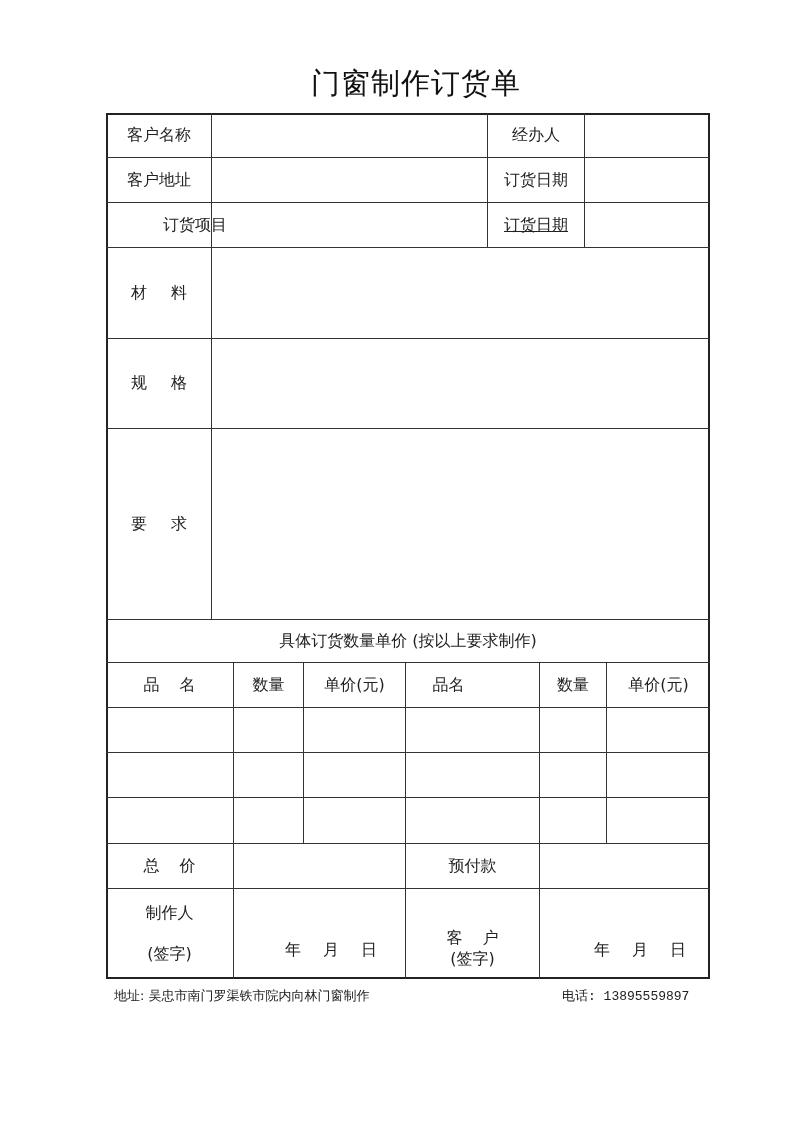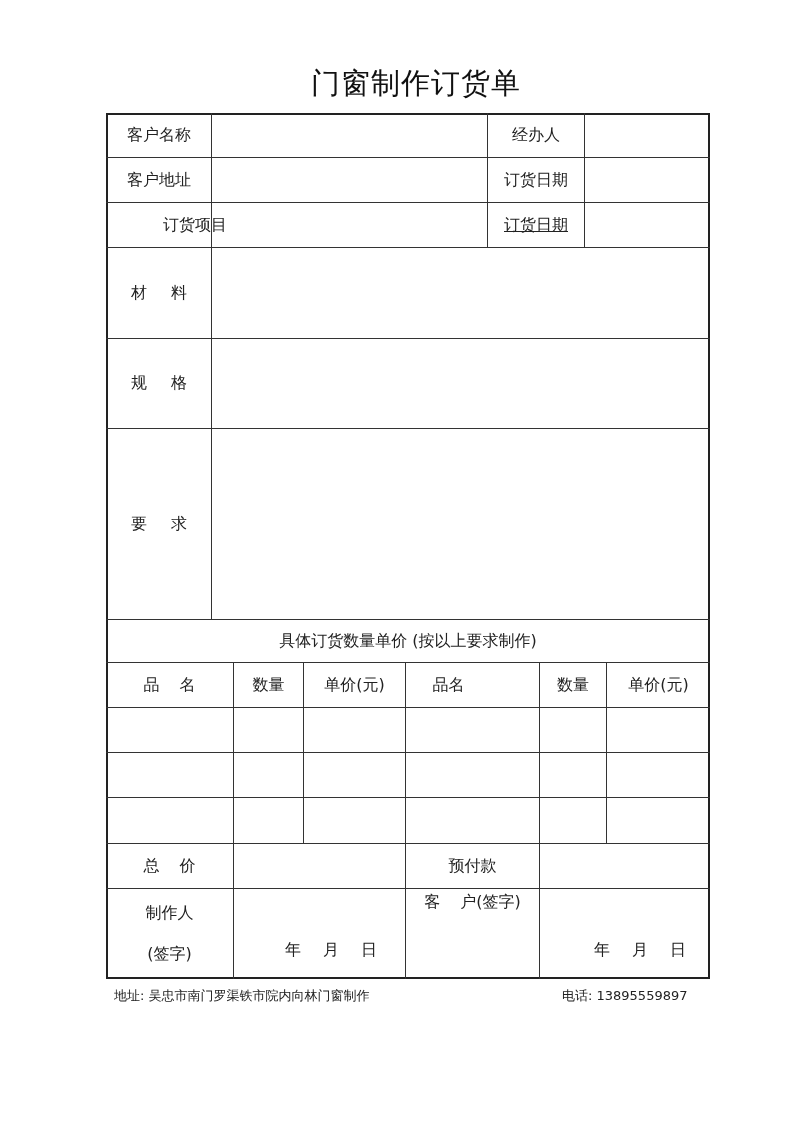--- a/index.html
+++ b/index.html
@@ -175,28 +175,28 @@
   <span>制作人</span>
   <span>(签字)</span>
 </div>
 <div class="cell field" style="left:234px;top:889px;width:171px;height:90px;align-items:flex-end;justify-content:flex-end;padding:0 28px 18px 0;">
   <span>年</span>
   <span style="display:inline-block;width:22px;"></span>
   <span>月</span>
   <span style="display:inline-block;width:22px;"></span>
   <span>日</span>
 </div>
-<div class="cell" style="left:406px;top:857px;width:133px;height:90px;flex-direction:row;justify-content:center;padding:4px 0;">
+<div class="cell" style="left:406px;top:884px;width:133px;height:90px;flex-direction:column;justify-content:flex-end;padding:4px 0;">
   <span>
     <span>客</span><span style="display:inline-block;width:20px;"></span><span>户</span>
   </span>
   <span>(签字)</span>
 </div>
 <div class="cell field" style="left:540px;top:889px;width:170px;height:90px;align-items:flex-end;justify-content:flex-end;padding:0 24px 18px 0;">
   <span>年</span>
   <span style="display:inline-block;width:22px;"></span>
   <span>月</span>
   <span style="display:inline-block;width:22px;"></span>
   <span>日</span>
 </div>
 
 <div class="footer" style="left:114px;">地址:  吴忠市南门罗渠铁市院内向林门窗制作</div>
-<div class="footer" style="left:562px;">电话:  13895559897</div>
+<div class="footer" style="left:562px;font-family:Liberation Mono, monospace;">电话:  13895559897</div>
 
 </body></html>

